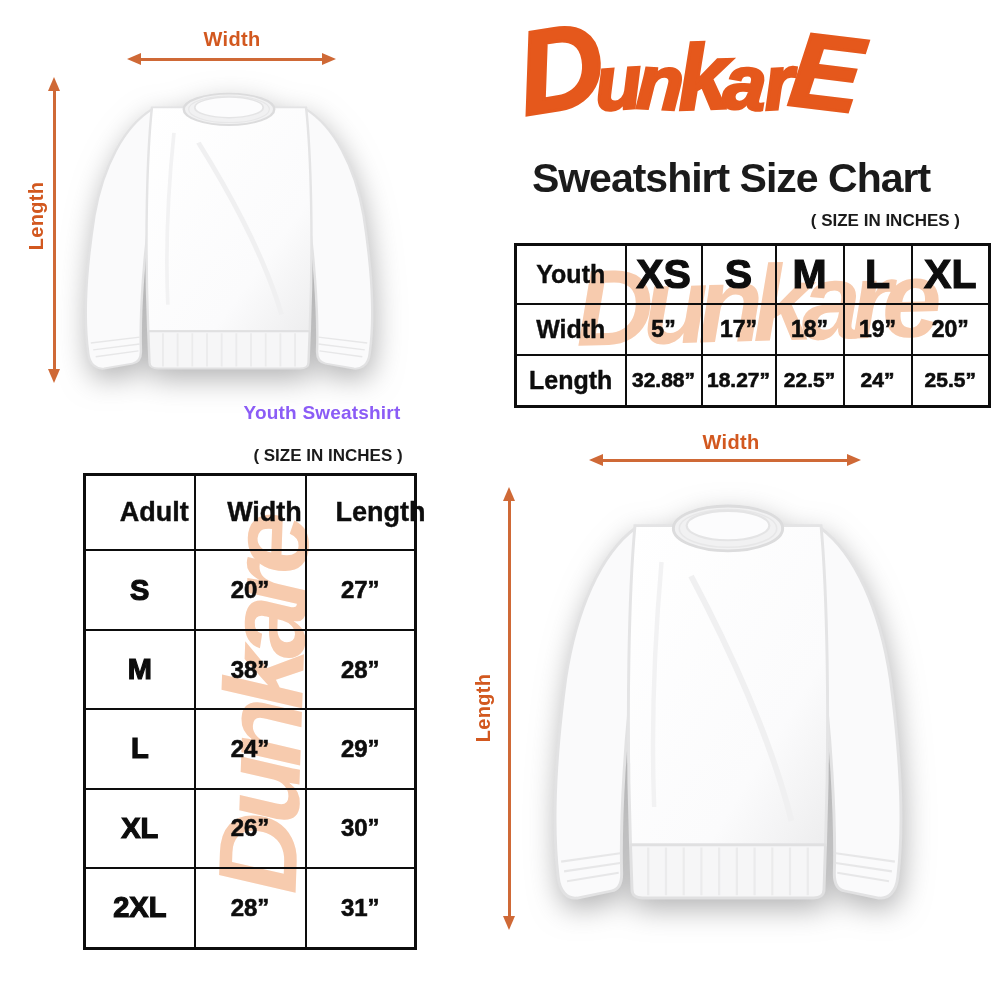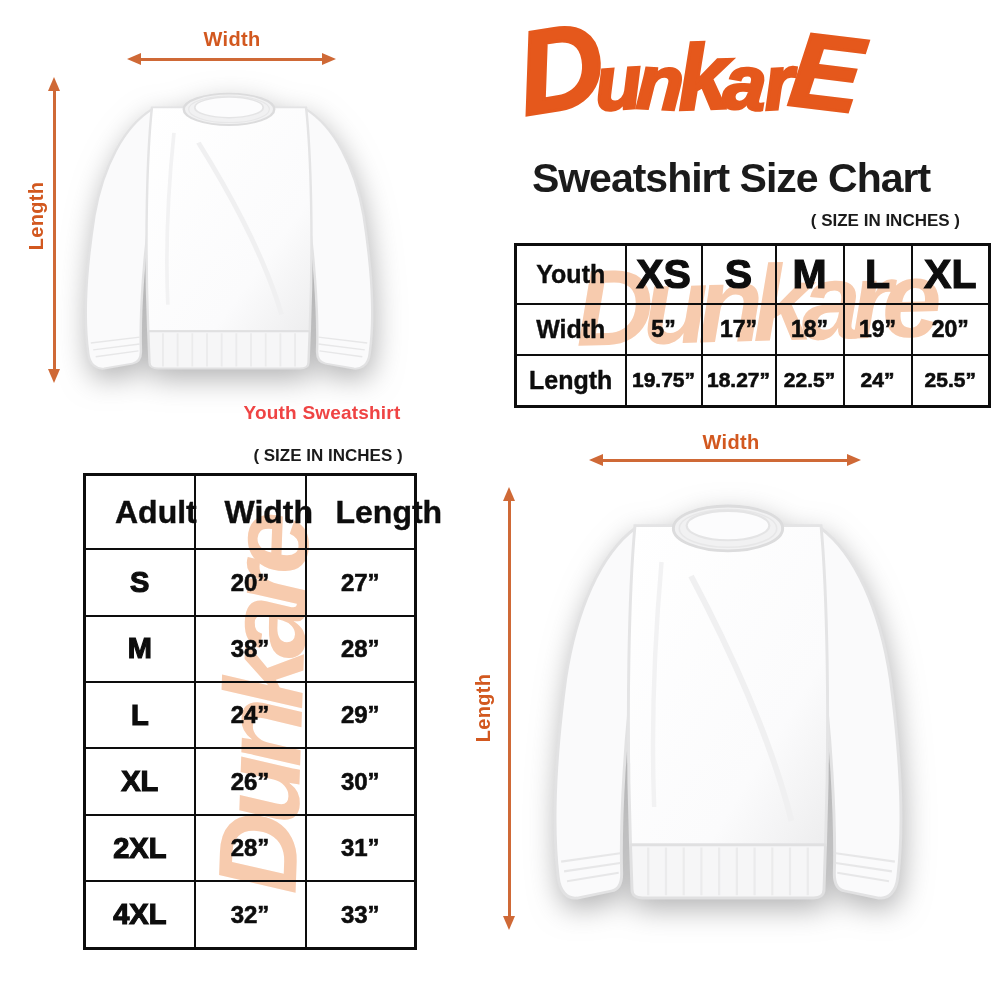--- a/index.html
+++ b/index.html
@@ -5,21 +5,21 @@
   * { margin:0; padding:0; box-sizing:border-box; }
   html,body { background:#ffffff; }
   body { font-family:"Liberation Sans", sans-serif; }
   #canvas { position:relative; width:1000px; height:1000px; background:#ffffff; overflow:hidden;
             --accent:#e5581c; --arrow:#cf6936; --dim:#d2581f; --wm:#f7cbae; }
 
   
   .dim-label { position:absolute; font-size:20px; font-weight:bold; color:var(--dim);
                text-align:center; z-index:4; letter-spacing:.3px; }
   .rot { transform:rotate(-90deg); transform-origin:center; }
-  .caption { position:absolute; font-size:19px; font-weight:bold; color:#ef4444;
+  .caption { position:absolute; font-size:19px; font-weight:bold; color:#8b5cf6;
              text-align:center; z-index:4; letter-spacing:.2px; }
 
   
   .h-arrow, .v-arrow { position:absolute; z-index:4; }
   .h-arrow { height:13px; }
   .h-arrow .shaft { position:absolute; left:11px; right:11px; top:4.8px; height:3.4px;
                     background:var(--arrow); border-radius:2px; }
   .h-arrow::before, .h-arrow::after { content:""; position:absolute; top:0;
         border-top:6.5px solid transparent; border-bottom:6.5px solid transparent; }
   .h-arrow::before { left:0;  border-right:14px solid var(--arrow); }
@@ -86,21 +86,21 @@
   #youth-table tr:first-child { height:59px; }
   #youth-table .hdr      { font-size:41px; -webkit-text-stroke:1.2px #0d0d0d; }
   #youth-table .hdr.lead { font-size:25px; -webkit-text-stroke:.4px #0d0d0d; }
   #youth-table .val      { font-size:23px; -webkit-text-stroke:.6px #0d0d0d; }
   #youth-table .val.lead { font-size:25px; -webkit-text-stroke:.4px #0d0d0d; }
   #youth-table tr:nth-child(3) .val { font-size:21px; }
   #youth-table tr:nth-child(3) .val.lead { font-size:25px; }
 
   #adult-table { left:83px; top:473px; width:331px; height:477px; }
   #adult-table col.c0{width:110px} #adult-table col.c1{width:111px} #adult-table col.c2{width:110px}
-  #adult-table .hdr      { font-size:32px;padding-left:29px; -webkit-text-stroke:.4px #0d0d0d; }
+  #adult-table .hdr      { font-size:27px;padding-left:29px; -webkit-text-stroke:.4px #0d0d0d; }
   #adult-table .val      { font-size:24px; -webkit-text-stroke:.6px #0d0d0d; }
   #adult-table .val.lead { font-size:29px; -webkit-text-stroke:1.2px #0d0d0d; }
 
   
   .shirt-svg { position:absolute; z-index:1;
                filter:drop-shadow(2px 10px 14px rgba(105,105,108,.5)); }
   #youth-shirt { left:70px;  top:74px;  width:318px; height:324px; }
   #adult-shirt { left:536px; top:478px; width:384px; height:462px; }
 </style>
 </head>
@@ -178,21 +178,21 @@
         <tr>
           <th class="val lead">Width</th>
           <td class="val">5”</td>
           <td class="val">17”</td>
           <td class="val">18”</td>
           <td class="val">19”</td>
           <td class="val">20”</td>
         </tr>
         <tr>
           <th class="val lead">Length</th>
-          <td class="val">19.75”</td>
+          <td class="val">32.88”</td>
           <td class="val">18.27”</td>
           <td class="val">22.5”</td>
           <td class="val">24”</td>
           <td class="val">25.5”</td>
         </tr>
       </tbody>
     </table>
 
   <div id="adult-note">( SIZE IN INCHES )</div>
   <div class="watermark" id="wm-adult">Dunkare</div>
@@ -226,25 +226,20 @@
         <tr>
           <th class="val lead">XL</th>
           <td class="val">26”</td>
           <td class="val">30”</td>
         </tr>
         <tr>
           <th class="val lead">2XL</th>
           <td class="val">28”</td>
           <td class="val">31”</td>
         </tr>
-        <tr>
-          <th class="val lead">4XL</th>
-          <td class="val">32”</td>
-          <td class="val">33”</td>
-        </tr>
       </tbody>
     </table>
 
   <svg id="adult-shirt" class="shirt-svg" viewBox="0 0 260 330" preserveAspectRatio="none">
     <use href="#shirt"></use>
   </svg>
   <div class="dim-label" id="adult-width-label">Width</div>
   <div class="h-arrow" id="adult-width-arrow">
     <span class="shaft"></span>
   </div>

